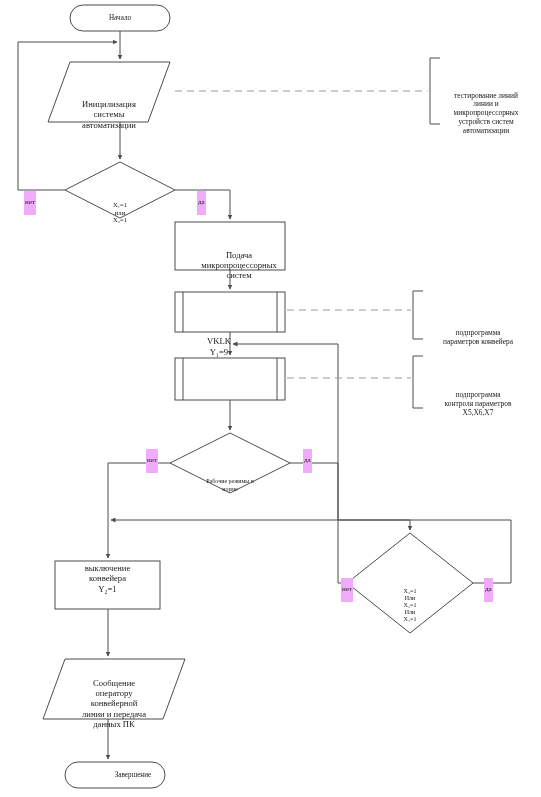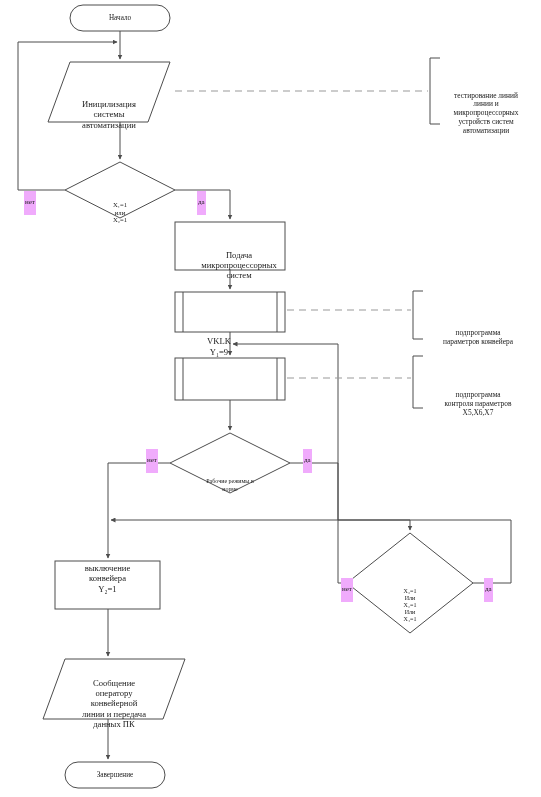--- a/index.html
+++ b/index.html
@@ -209,21 +209,21 @@
   <div class="node-text t-io" style="left:50px;top:661px;width:128px;height:40px;">
     <span class="lines-wrap">
       <span>Сообщение</span>
       <span>оператору</span>
       <span>конвейерной</span>
       <span>линии и передача</span>
       <span>данных ПК</span>
     </span>
   </div>
 
-  <div class="node-text t-terminal" style="left:65px;top:762px;width:100px;height:26px;">
+  <div class="node-text t-terminal" style="left:65px;top:762px;width:100px;height:26px;padding-left:18px;">
     <span>Завершение</span>
   </div>
 
   <div class="node-text t-note" style="left:434px;top:58px;width:104px;height:66px;">
     <span class="lines-wrap">
       <span>тестирование линий</span>
       <span>линии и</span>
       <span>микропроцессорных</span>
       <span>устройств систем</span>
       <span>автоматизации</span>

